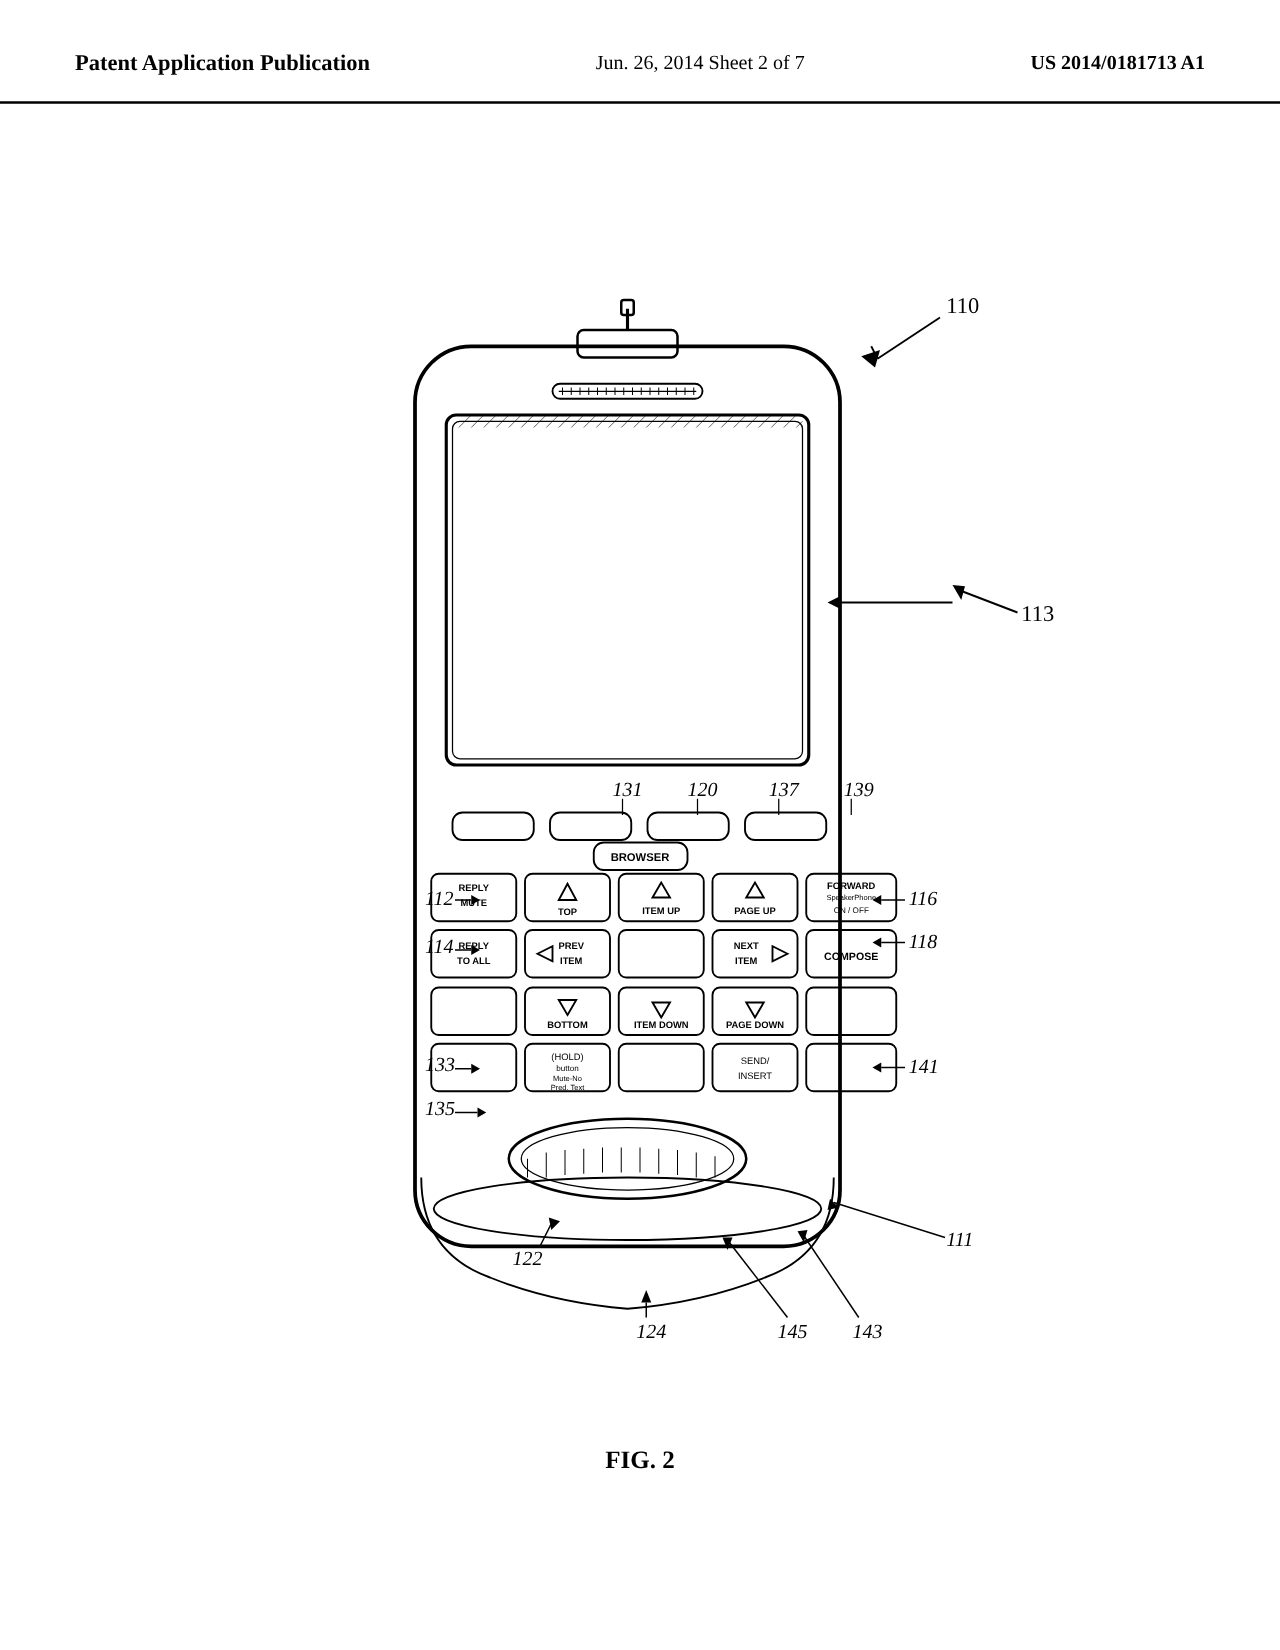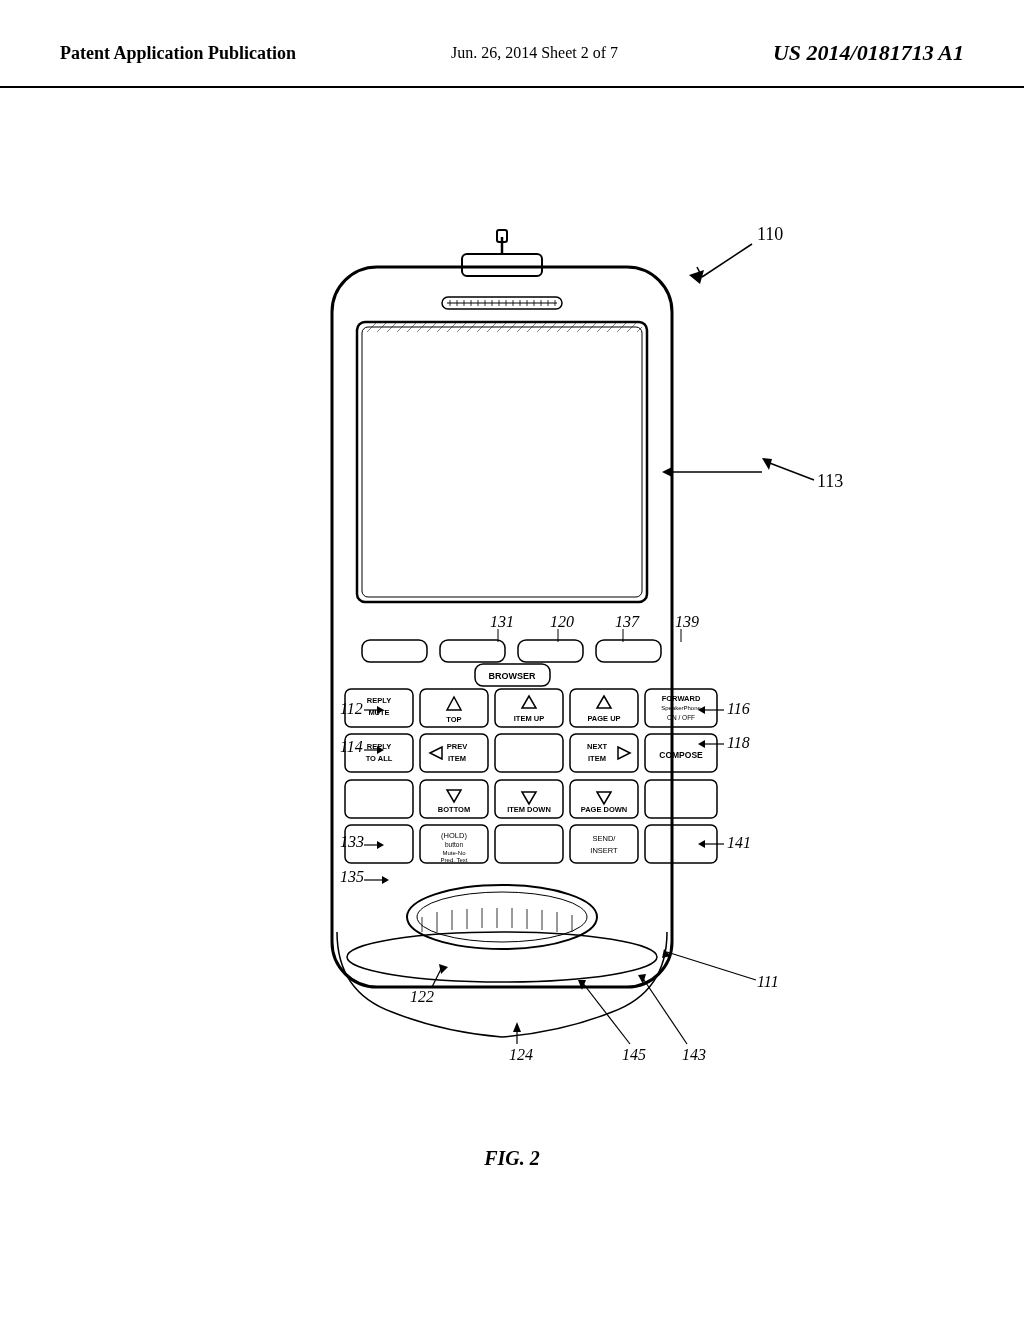--- a/index.html
+++ b/index.html
@@ -22,31 +22,30 @@
     }
     .patent-header-left {
       font-size: 18px;
       font-weight: bold;
     }
     .patent-header-center {
       font-size: 16px;
       text-align: center;
     }
     .patent-header-right {
-      font-size: 22px;
+      font-size: 16px;
       font-weight: bold;
-      font-style: italic;
     }
 
     
     .main-content {
       display: flex;
       flex-direction: column;
       align-items: center;
-      padding: 4px 0 0 0;
+      padding: 19px 0 0 0;
     }
 
     
     .diagram-container {
       position: relative;
       width: 700px;
       height: 1050px;
       margin: 0 auto;
     }
 
@@ -55,21 +54,20 @@
       width: 100%;
       height: 100%;
     }
 
     
     .figure-label {
       text-align: right;
       font-size: 20px;
       font-weight: bold;
       margin-top: 5px;
-      font-style: italic;
     }
   </style>
 </head>
 <body>
 
 <div class="patent-header">
   <div class="patent-header-left">Patent Application Publication</div>
   <div class="patent-header-center">Jun. 26, 2014  Sheet 2 of 7</div>
   <div class="patent-header-right">US 2014/0181713 A1</div>
 </div>

